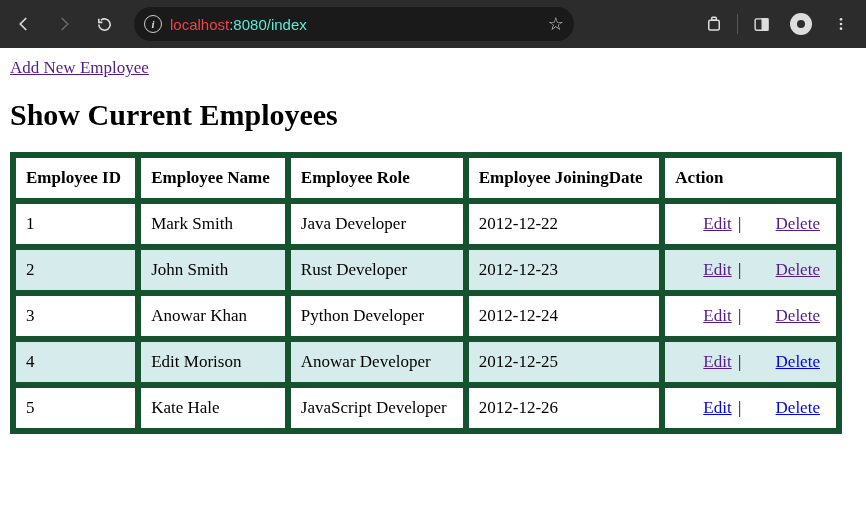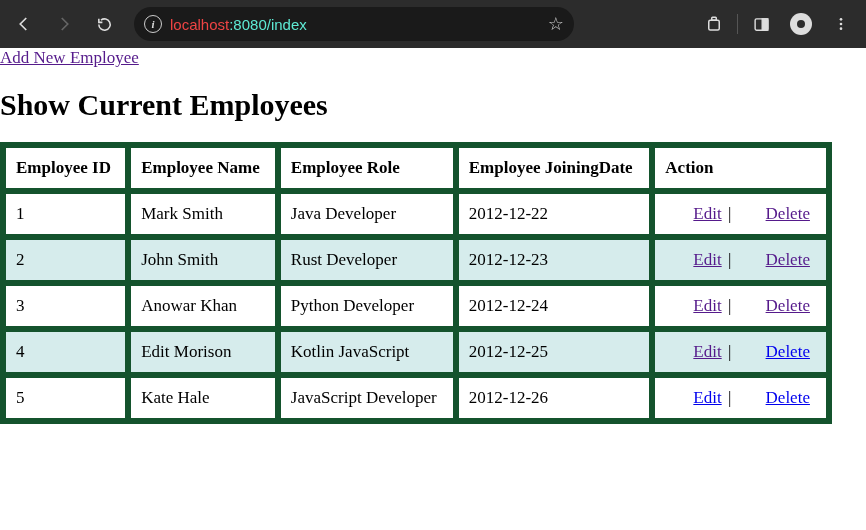--- a/index.html
+++ b/index.html
@@ -65,21 +65,21 @@
     }
     .sep {
       width:1px; height:20px; background:#555;
     }
     .avatar-circle {
       width: 22px; height:22px; border-radius:50%;
       background:#ddd; display:flex;align-items:center;justify-content:center;
     }
     .avatar-circle .head{width:8px;height:8px;border-radius:50%;background:#2c2c2c;}
     
-    .page { }
+    .page { padding: 10px; }
     .addlink {
       color: #551a8b;
       text-decoration: underline;
       font-size: 17px;
     }
     h2.heading {
       margin: 20px 0 20px 0;
       font-size: 30px;
       font-weight: bold;
     }
@@ -191,21 +191,21 @@
         <tr>
           <td>3</td>
           <td>Anowar Khan</td>
           <td>Python Developer</td>
           <td>2012-12-24</td>
           <td class="action"><a href="#" style="color: rgb(85, 26, 139);">Edit</a><span class="pipe"> | </span><a href="#" style="color: rgb(85, 26, 139);">Delete</a></td>
         </tr>
         <tr class="even">
           <td>4</td>
           <td>Edit Morison</td>
-          <td>Kotlin JavaScript</td>
+          <td>Anowar Developer</td>
           <td>2012-12-25</td>
           <td class="action"><a href="#" style="color: rgb(85, 26, 139);">Edit</a><span class="pipe"> | </span><a href="#" style="color: rgb(0, 0, 238);">Delete</a></td>
         </tr>
         <tr>
           <td>5</td>
           <td>Kate Hale</td>
           <td>JavaScript Developer</td>
           <td>2012-12-26</td>
           <td class="action"><a href="#" style="color: rgb(0, 0, 238);">Edit</a><span class="pipe"> | </span><a href="#" style="color: rgb(0, 0, 238);">Delete</a></td>
         </tr>

